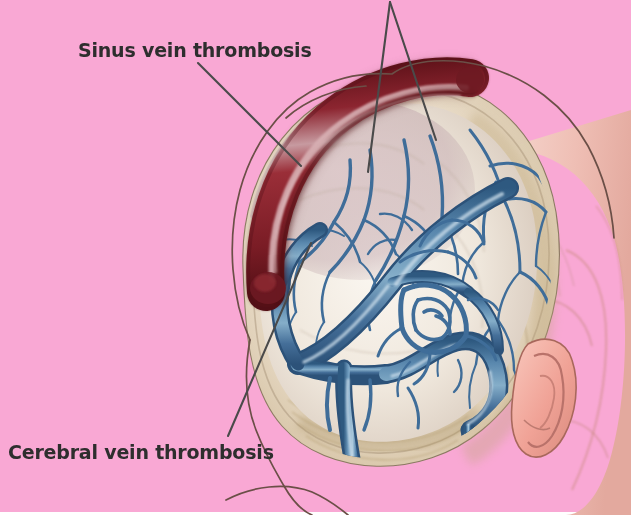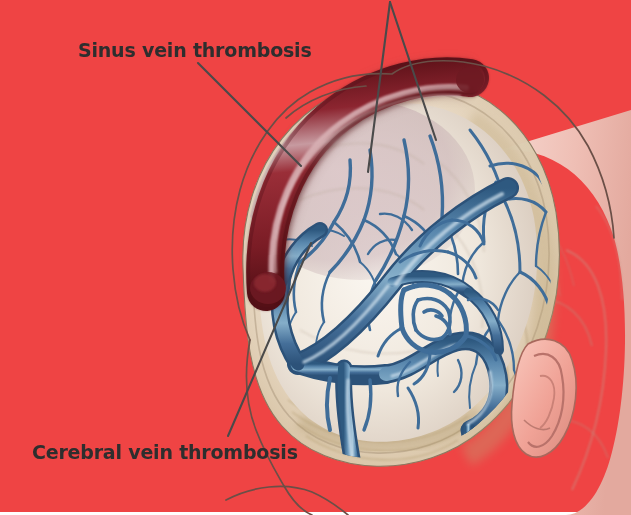--- a/index.html
+++ b/index.html
@@ -11,42 +11,42 @@
   body {
     width: 631px;
     height: 515px;
     overflow: hidden;
     font-family: "DejaVu Sans", "Liberation Sans", sans-serif;
   }
   #figure {
     position: relative;
     width: 631px;
     height: 512px;
-    background: #ef4444;
+    background: #f9a8d4;
   }
   #illustration {
     position: absolute;
     left: 0;
     top: 0;
     width: 631px;
     height: 515px;
   }
   .callout-label {
     position: absolute;
     font-family: "DejaVu Sans", "Liberation Sans", sans-serif;
     font-size: 19px;
     font-weight: 600;
     letter-spacing: -0.2px;
     color: #2e2e2e;
     white-space: nowrap;
     line-height: 1;
     -webkit-font-smoothing: antialiased;
   }
   #label-sinus { left: 78px; top: 41px; }
-  #label-cerebral { left: 8px; top: 443px; margin-left: 24px; }
+  #label-cerebral { left: 8px; top: 443px; }
 </style>
 </head>
 <body>
 
 <div id="figure">
 
   <svg id="illustration" viewBox="0 0 631 515" xmlns="http://www.w3.org/2000/svg">
     <defs>
 
       <radialGradient id="gBone" cx="45%" cy="45%" r="70%">

